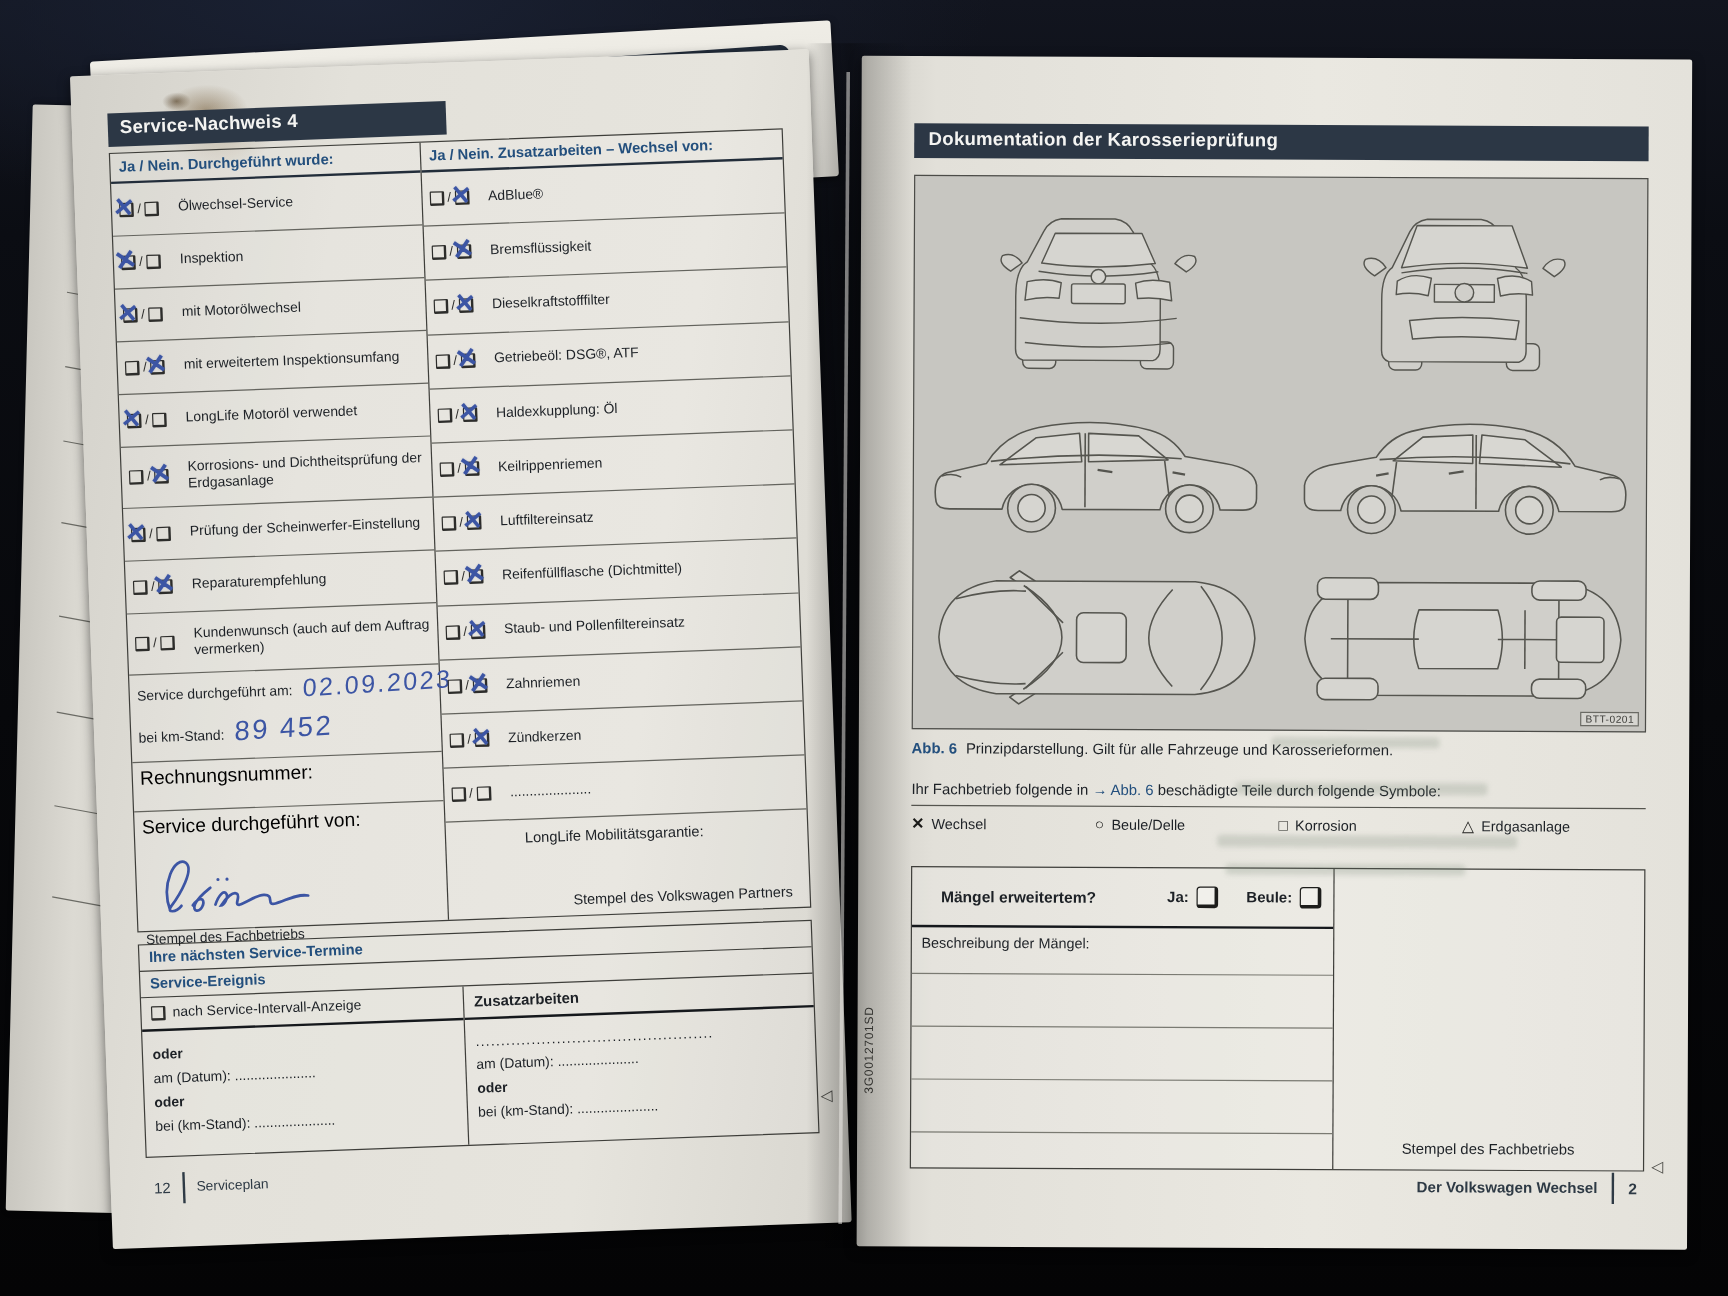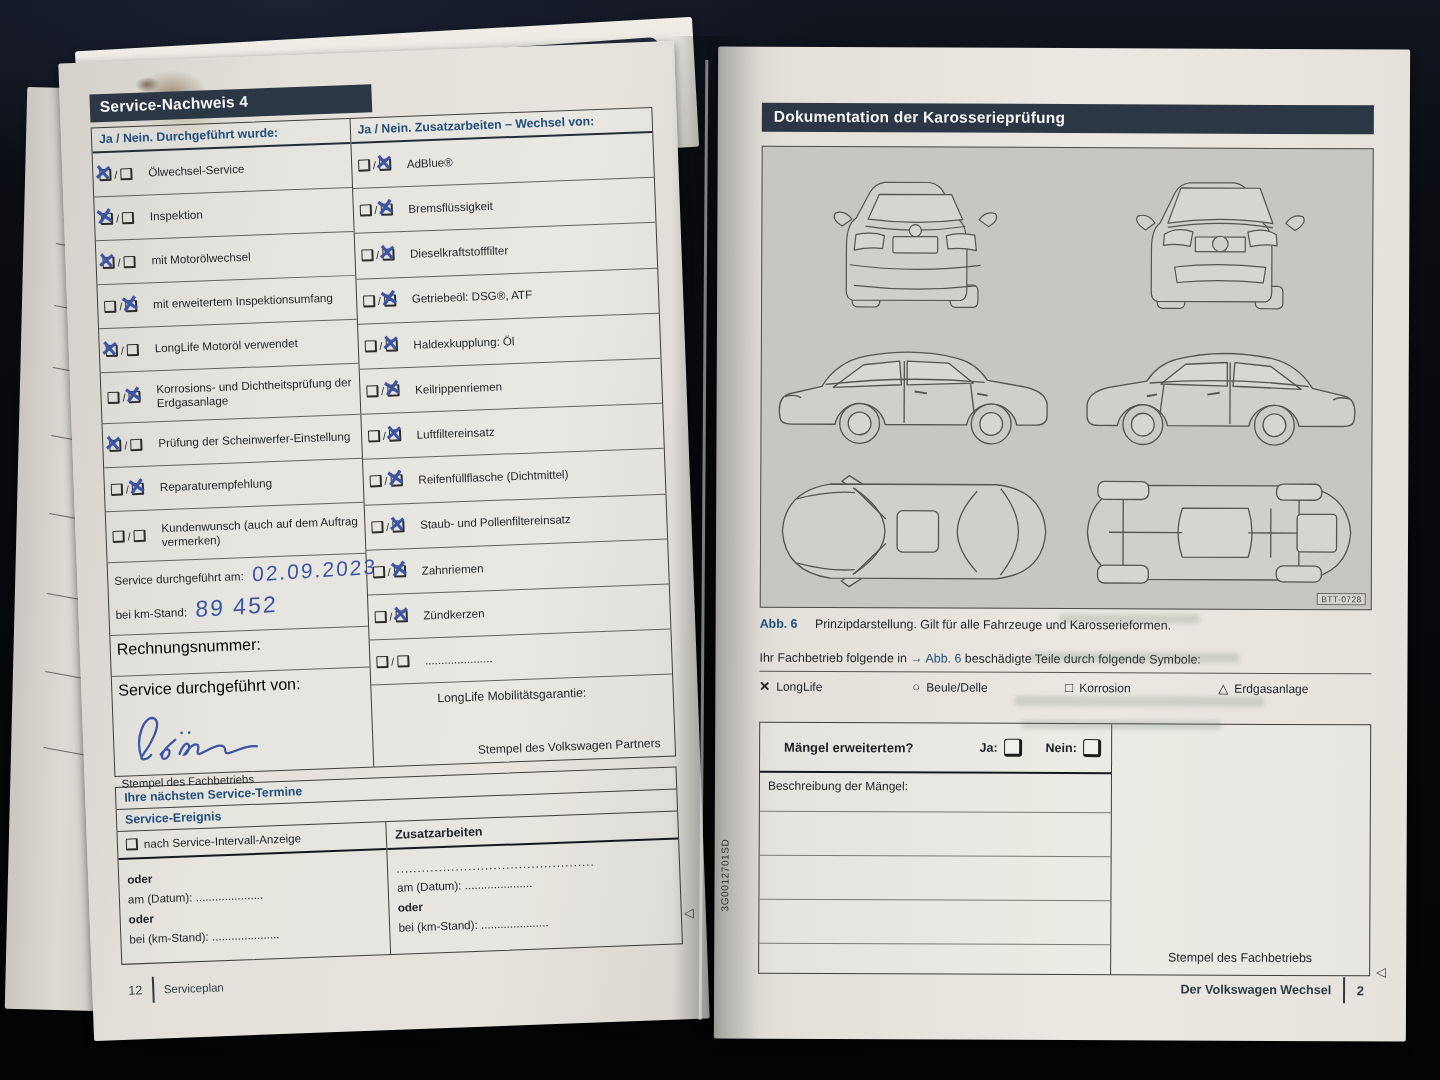--- a/index.html
+++ b/index.html
@@ -100,21 +100,21 @@
 
   
   .rp-inner{position:absolute;left:44px;right:36px;top:56px;bottom:0;}
   .fig-box{margin-top:14px;border:1.5px solid #4c4c48;background:#c7c6c1;height:452px;position:relative;
     display:flex;flex-direction:column;justify-content:space-around;padding:4px 0;}
   .fig-row{display:flex;justify-content:space-around;align-items:center;}
   .car{display:block;}
   .fig-tag{position:absolute;right:5px;bottom:4px;font-size:8.5px;color:#3c3c38;border:1px solid #6a6a64;
     background:#d6d5d0;padding:0 3px;letter-spacing:.4px;}
   .caption{margin-top:9px;font-size:12.4px;color:#1d2126;}
-  .caption b{color:#234f7d;margin-right:14px;}
+  .caption b{color:#234f7d;margin-right:4px;}
   .marking{margin-top:20px;font-size:12.4px;color:#1d2126;padding-bottom:6px;border-bottom:1.2px solid #55554f;}
   .marking .blue{color:#234f7d;}
   .symbols{display:flex;margin-top:7px;font-size:12px;color:#1d2126;}
   .sym{display:flex;align-items:center;gap:6px;width:25%;}
   .sym .ic{font-size:13px;color:#1a1a18;}
   .sym .ic.bold{font-weight:bold;}
   .defects{margin-top:28px;border:1.4px solid #3e3e3a;height:250px;display:flex;background:rgba(255,255,255,.12);position:relative;}
   .d-left{width:57.5%;border-right:1.2px solid #3e3e3a;display:flex;flex-direction:column;}
   .d-right{flex:1;display:flex;flex-direction:column;}
   .d-head{display:flex;align-items:center;gap:10px;padding:4px 10px 4px 24px;min-height:40px;border-bottom:2.6px solid #15181c;}
@@ -551,38 +551,38 @@
         <div class="fig-row">
           <svg class="car" width="284" height="116" viewBox="0 0 302 122">
               <use href="#car-top"></use>
             </svg>
           <svg class="car" width="284" height="116" viewBox="0 0 302 122">
               <g transform="translate(302,0) scale(-1,1)">
                 <use href="#car-under"></use>
               </g>
             </svg>
         </div>
-        <span class="fig-tag">BTT-0728</span>
+        <span class="fig-tag">BTT-0201</span>
       </div>
 
       <div class="caption">
         <b>Abb. 6</b>
         <span>Prinzipdarstellung. Gilt für alle Fahrzeuge und Karosserieformen.</span>
       </div>
 
       <div class="marking">
         <span>Ihr Fachbetrieb folgende in</span>
         <span class="blue">→ Abb. 6</span>
         <span>beschädigte Teile durch folgende Symbole:</span>
       </div>
 
       <div class="symbols">
         <div class="sym">
             <span class="ic bold">✕</span>
-            <span>LongLife</span>
+            <span>Wechsel</span>
           </div>
         <div class="sym">
             <span class="ic">○</span>
             <span>Beule/Delle</span>
           </div>
         <div class="sym">
             <span class="ic">□</span>
             <span>Korrosion</span>
           </div>
         <div class="sym">
@@ -594,21 +594,21 @@
       <div class="defects">
         <div class="d-left">
           <div class="d-head">
             <span class="d-q">Mängel erweitertem?</span>
             <span style="flex:1"></span>
             <span class="d-yn">
                 <span>Ja:</span>
                 <span class="bigcb"></span>
               </span>
             <span class="d-yn" style="margin-left:14px">
-                <span>Nein:</span>
+                <span>Beule:</span>
                 <span class="bigcb"></span>
               </span>
           </div>
           <div class="d-desc">Beschreibung der Mängel:</div>
           <div class="d-line"></div>
           <div class="d-line"></div>
           <div class="d-line"></div>
           <div class="d-line d-last" style="border-bottom:none"></div>
         </div>
         <div class="d-right">

